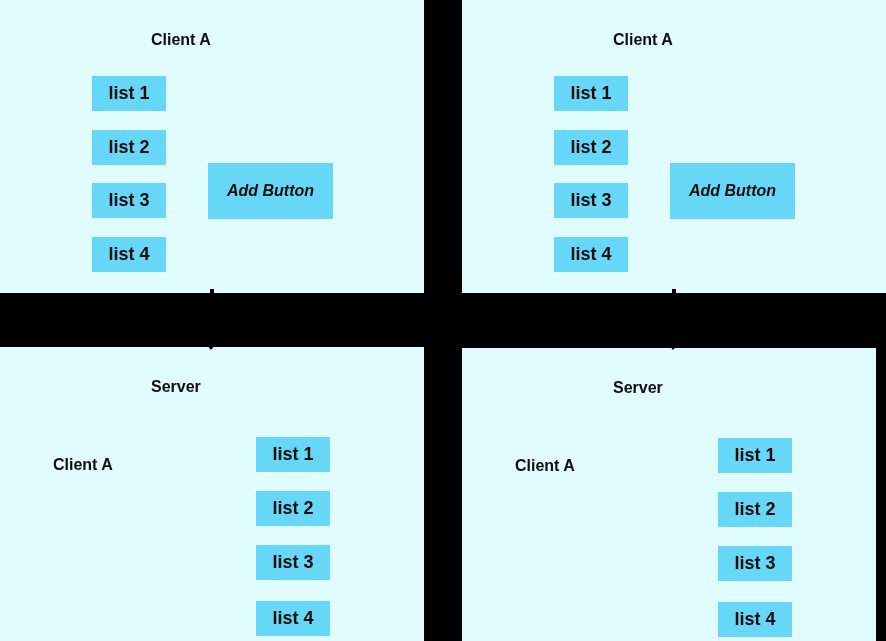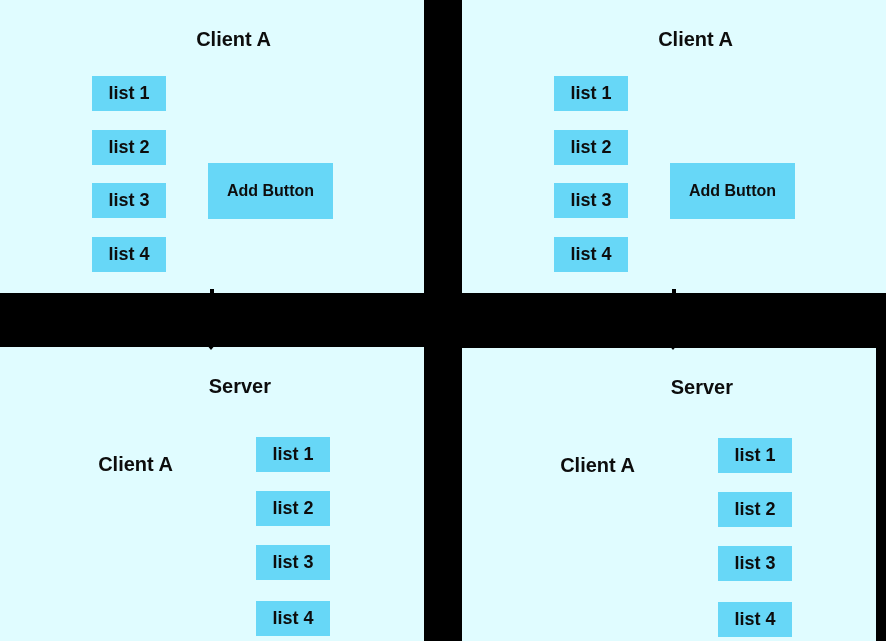--- a/index.html
+++ b/index.html
@@ -27,23 +27,23 @@
   .divider-v { left: 424px; top: 0; width: 38px; height: 641px; }
 
   .panel { position: absolute; background: var(--panel); }
   .p-tl { left: 0;     top: 0;     width: 424px; height: 293px; }
   .p-tr { left: 462px; top: 0;     width: 424px; height: 293px; }
   .p-bl { left: 0;     top: 347px; width: 424px; height: 294px; }
   .p-br { left: 462px; top: 348px; width: 414px; height: 293px; }
 
   .title, .label {
     position: absolute;
-    font-size: 20px;
+    font-size: 16px;
     line-height: 19px;
-    text-align: right;
+    text-align: left;
     color: var(--text);
     white-space: nowrap;
   }
   .panel-title { left: 151px; top: 30px; width: 120px; }
   .client-label { left: 53px; top: 455px; width: 120px; }
   
   .server .client-label { top: 108px; }
 
   .box {
     position: absolute;
@@ -56,20 +56,21 @@
   }
   .list-box { width: 74px; height: 35px; }
   .client .l1 { left: 92px; top: 76px; }
   .client .l2 { left: 92px; top: 130px; }
   .client .l3 { left: 92px; top: 183px; }
   .client .l4 { left: 92px; top: 237px; }
   .client .add-btn {
     left: 208px; top: 163px;
     width: 125px; height: 56px;
     font-size: 16px;
+    font-style: italic;
   }
   .server .l1 { left: 256px; top: 90px; }
   .server .l2 { left: 256px; top: 144px; }
   .server .l3 { left: 256px; top: 198px; }
   .server .l4 { left: 256px; top: 254px; }
 
   
   .arrow { position: absolute; left: 0; top: 0; }
   .arrow-stub {
     position: absolute;

